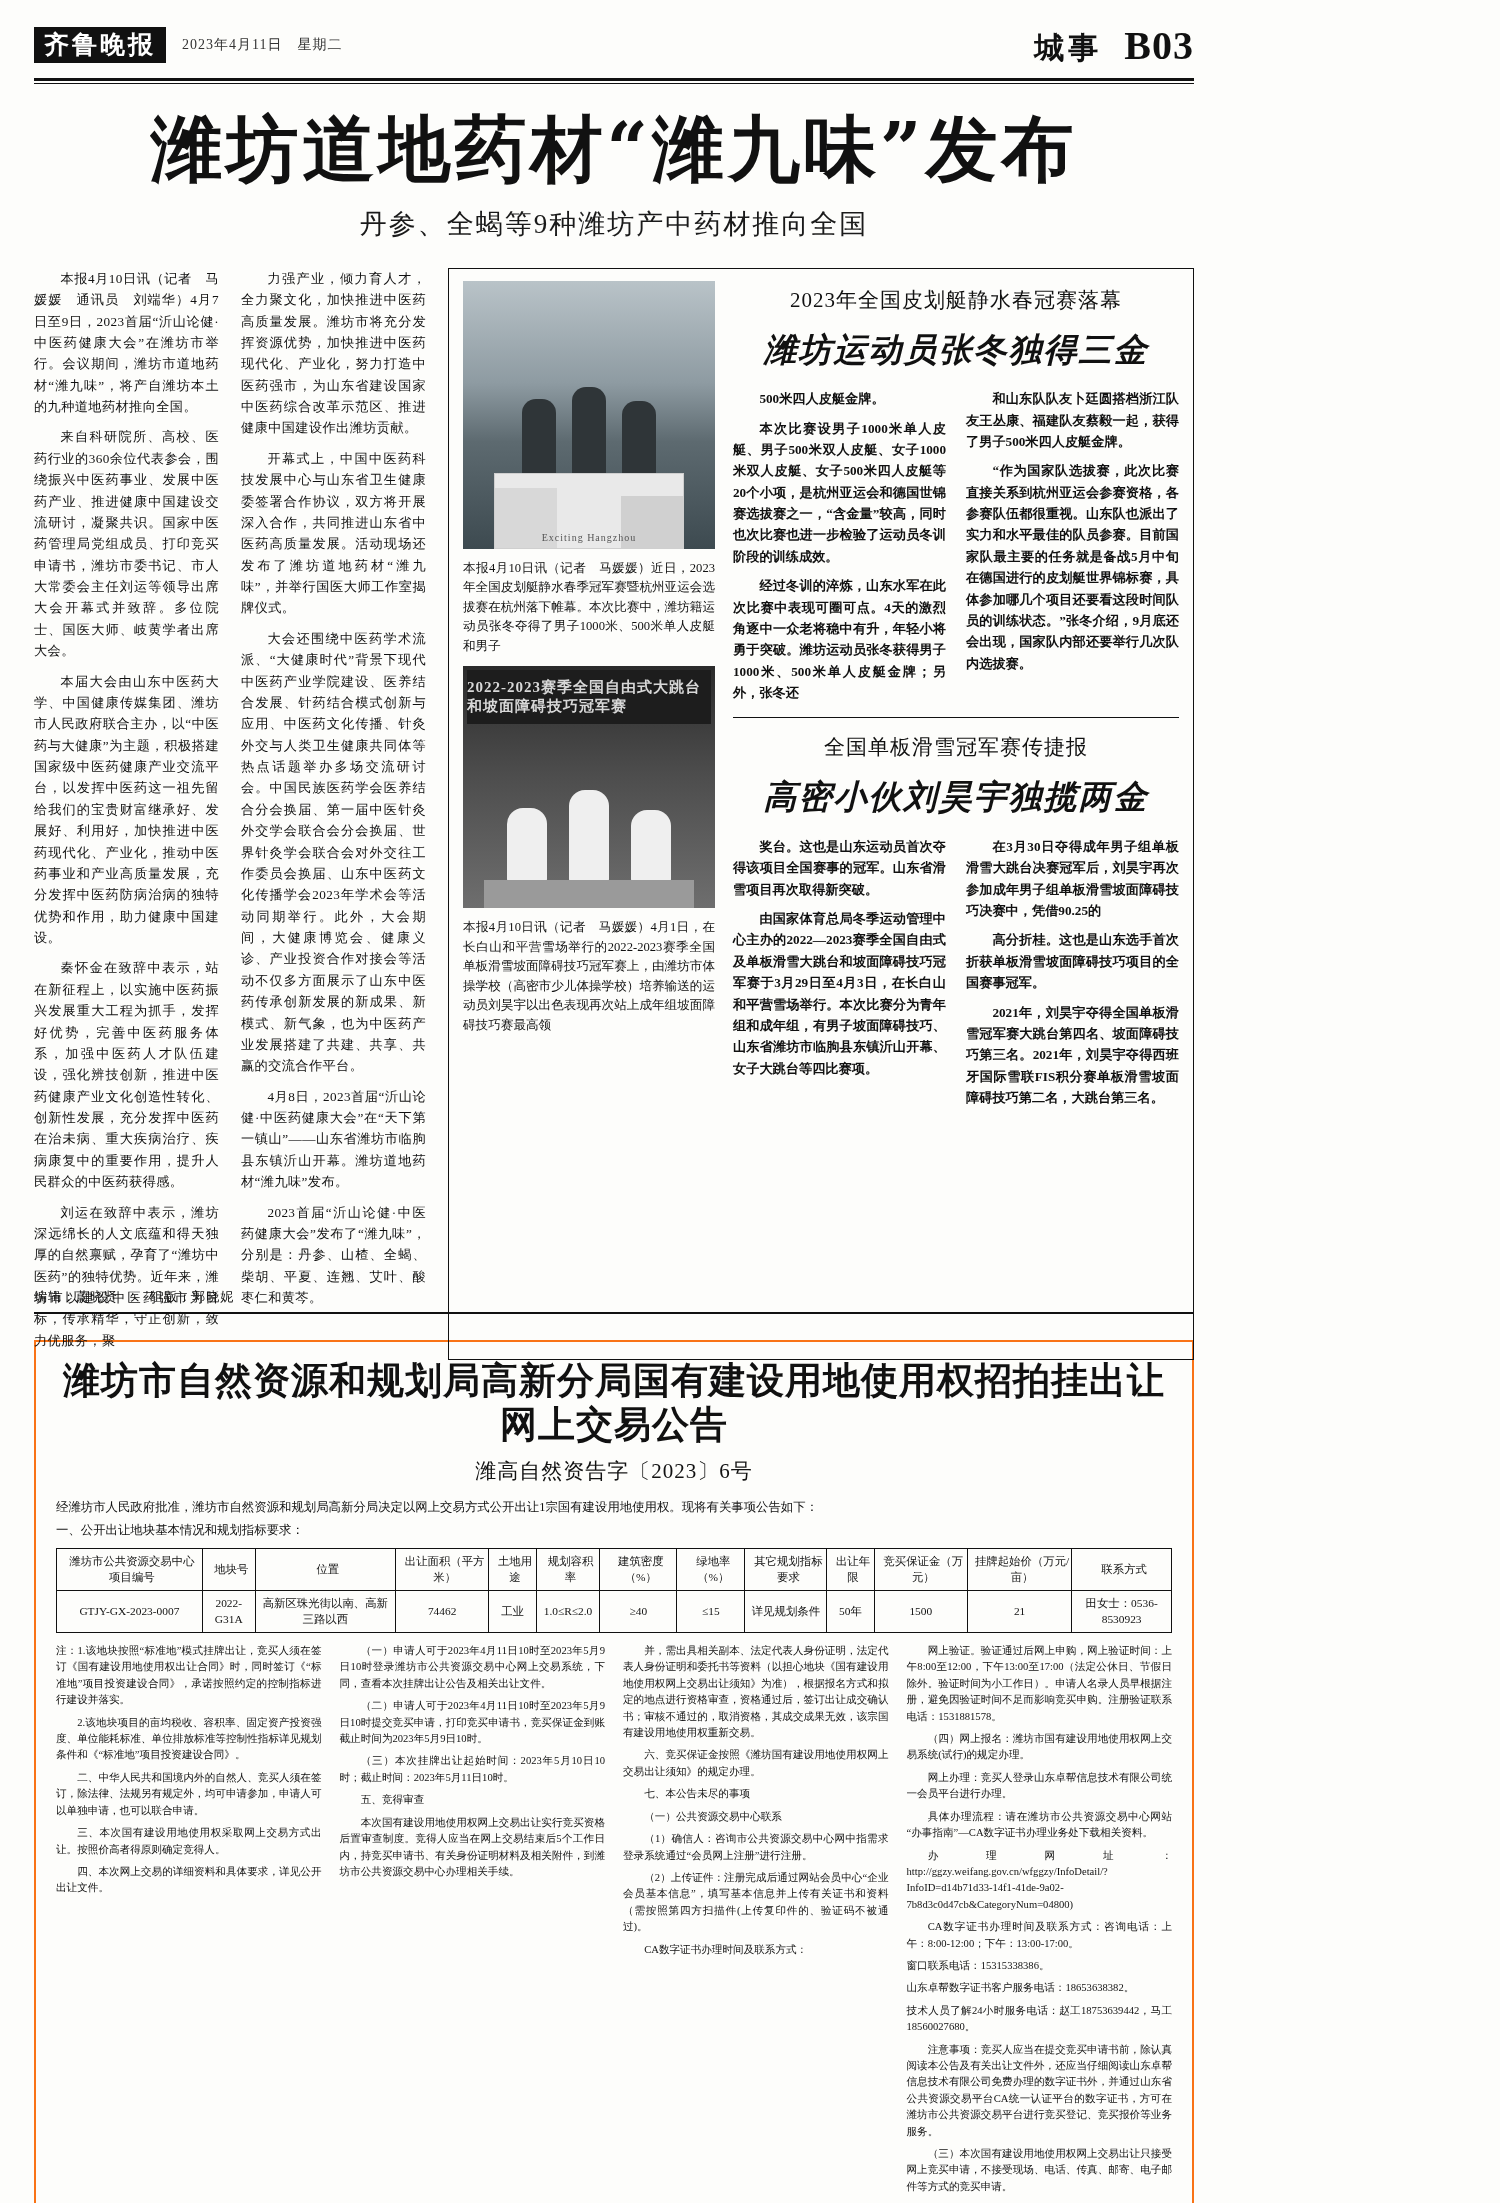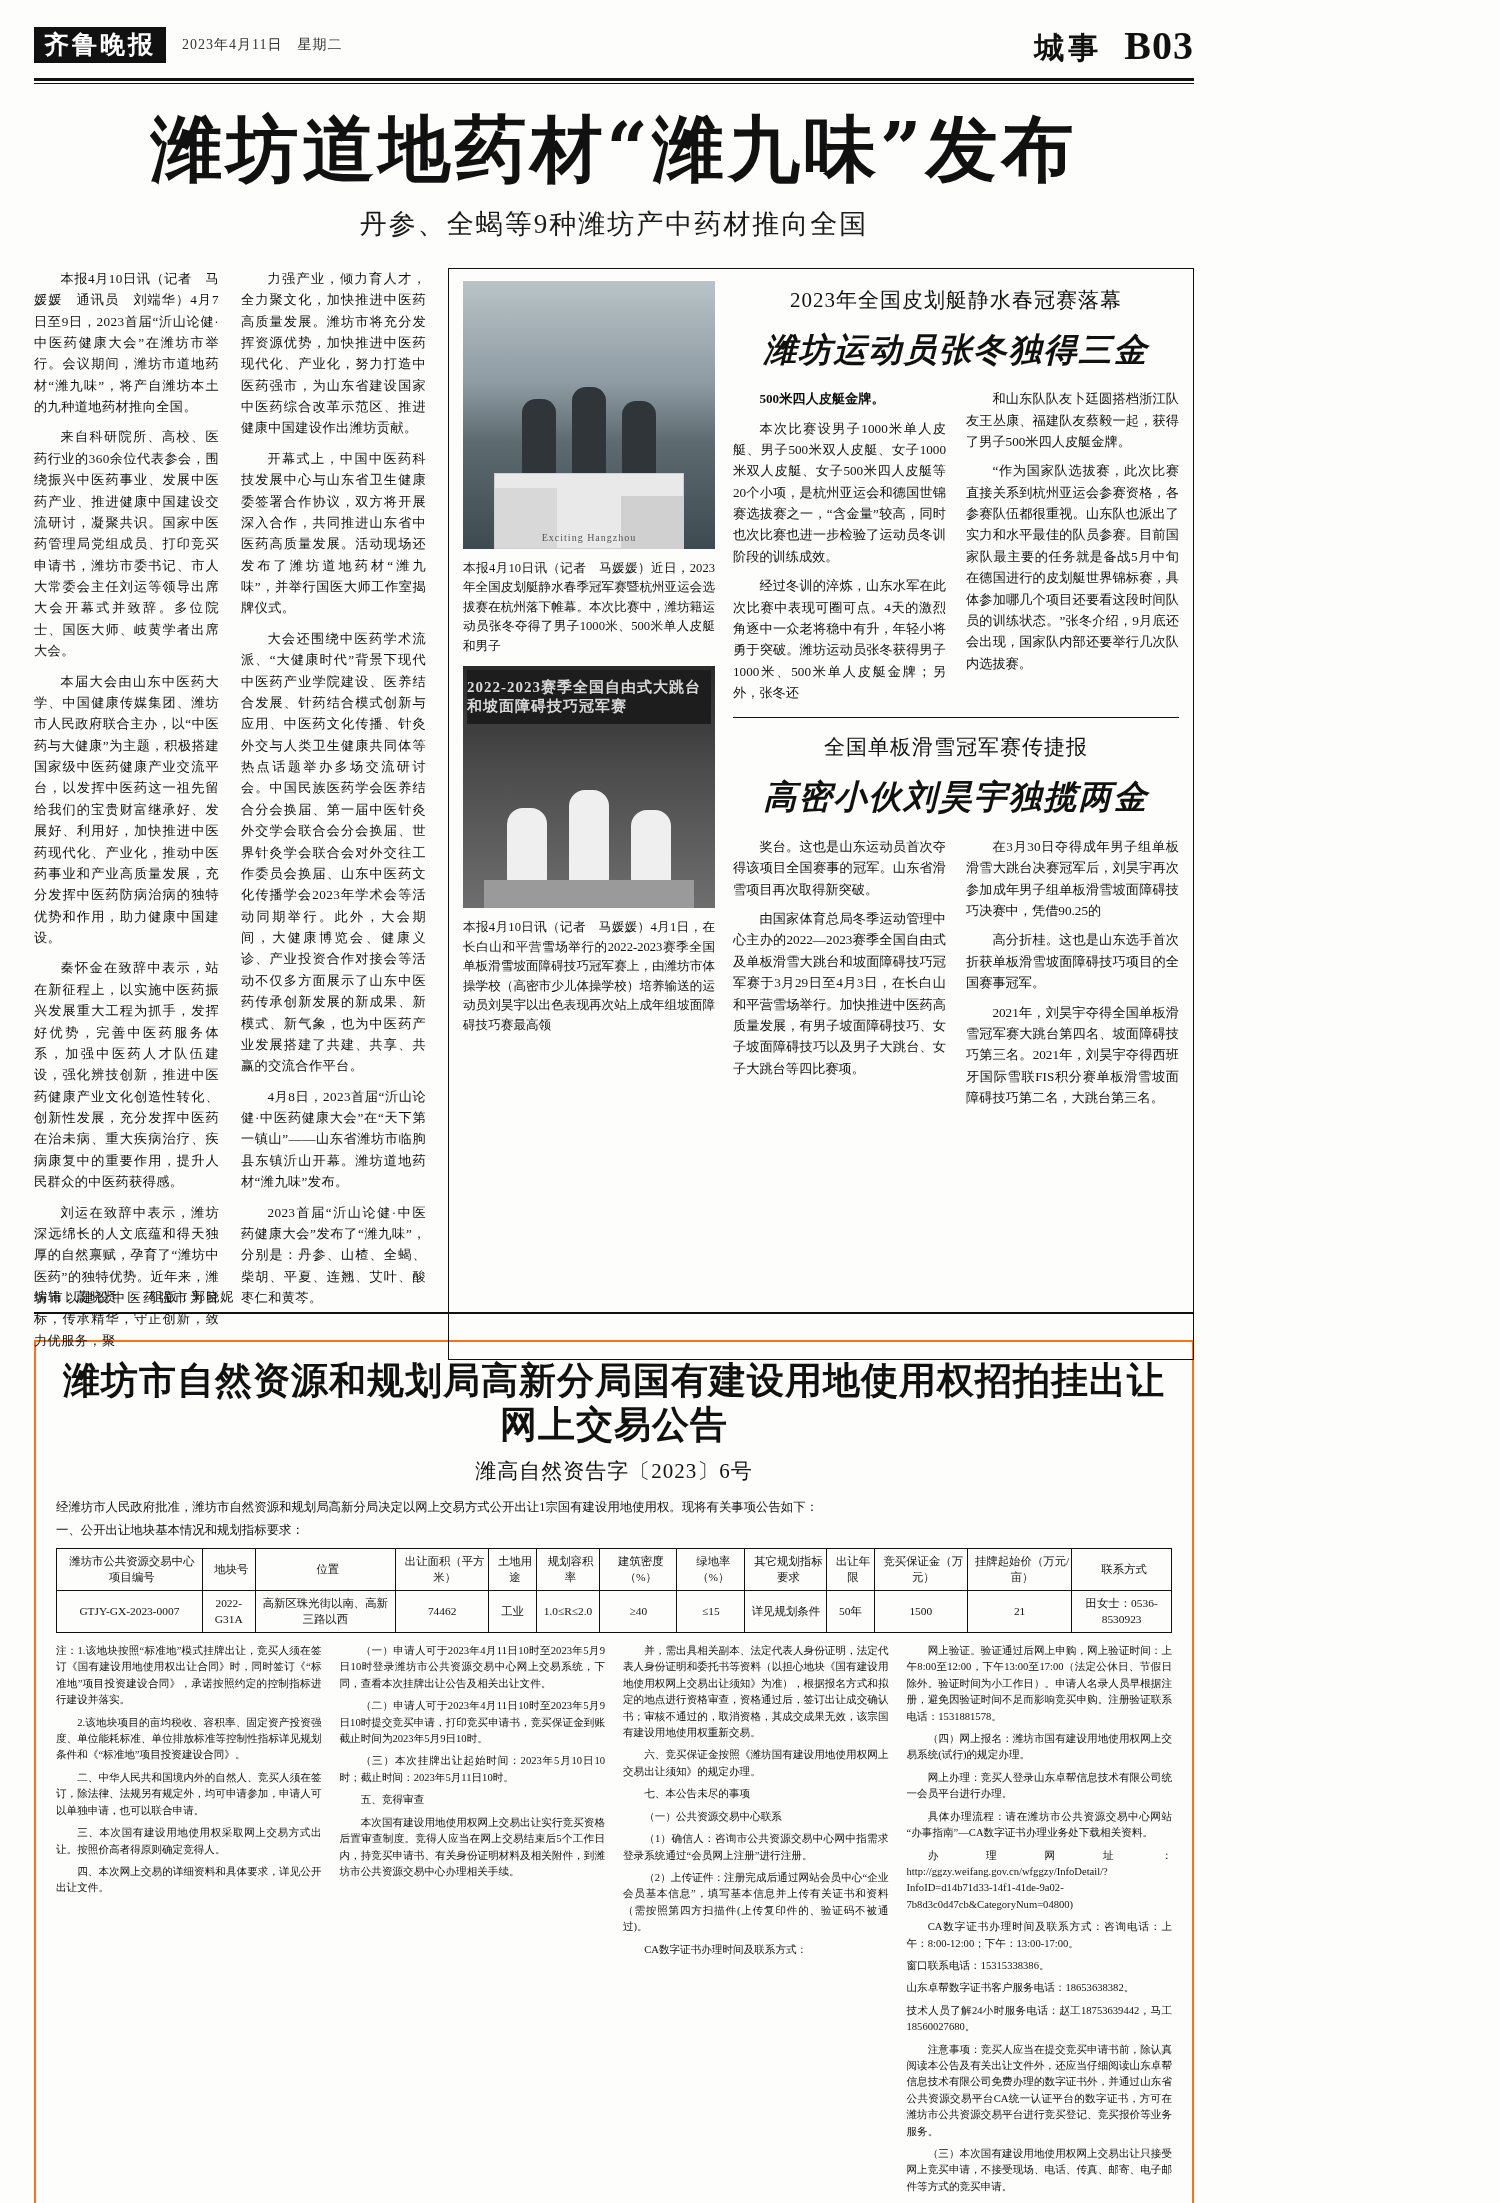--- a/index.html
+++ b/index.html
@@ -88,21 +88,21 @@
   .sfig.a{height:74px}.sfig.b{height:92px}.sfig.c{height:72px}
   .snowbase{position:absolute;left:50%;bottom:0;transform:translateX(-50%);width:210px;height:28px;background:#9a9a9a;}
 
   
   .rt{font-size:13.2px;line-height:1.62;text-align:justify;}
   .rt .kicker{text-align:center;font-size:21px;letter-spacing:1px;margin:2px 0 6px;}
   .rt .bigtitle{text-align:center;font-size:33px;font-weight:bold;letter-spacing:2px;margin-bottom:12px;
     font-family:"DejaVu Serif",serif;font-style:italic;}
   .rt .lead{font-weight:bold;margin:0 0 8px 0;}
   .two-col{column-count:2;column-gap:20px;}
-  .two-col p{margin:0 0 8px 0;text-indent:2em;}
+  .two-col p{margin:0 0 8px 0;text-indent:2em;font-weight:bold;}
   .hr-mid{border-top:1px solid #111;margin:14px 0 12px;}
 
   
   .editor-line{
     margin-top:10px;font-size:13px;letter-spacing:1px;padding-bottom:6px;
     border-bottom:2px solid #111;
   }
   .editor-line span{margin-right:28px;}
 
   
@@ -202,21 +202,21 @@
           <p>和山东队队友卜廷圆搭档浙江队友王丛康、福建队友蔡毅一起，获得了男子500米四人皮艇金牌。</p>
           <p>“作为国家队选拔赛，此次比赛直接关系到杭州亚运会参赛资格，各参赛队伍都很重视。山东队也派出了实力和水平最佳的队员参赛。目前国家队最主要的任务就是备战5月中旬在德国进行的皮划艇世界锦标赛，具体参加哪几个项目还要看这段时间队员的训练状态。”张冬介绍，9月底还会出现，国家队内部还要举行几次队内选拔赛。</p>
         </div>
 
         <div class="hr-mid"></div>
 
         <div class="kicker">全国单板滑雪冠军赛传捷报</div>
         <div class="bigtitle">高密小伙刘昊宇独揽两金</div>
         <div class="two-col">
           <p>奖台。这也是山东运动员首次夺得该项目全国赛事的冠军。山东省滑雪项目再次取得新突破。</p>
-          <p>由国家体育总局冬季运动管理中心主办的2022—2023赛季全国自由式及单板滑雪大跳台和坡面障碍技巧冠军赛于3月29日至4月3日，在长白山和平营雪场举行。加快推进中医药高质量发展，有男子坡面障碍技巧、女子坡面障碍技巧以及男子大跳台、女子大跳台等四比赛项。</p>
+          <p>由国家体育总局冬季运动管理中心主办的2022—2023赛季全国自由式及单板滑雪大跳台和坡面障碍技巧冠军赛于3月29日至4月3日，在长白山和平营雪场举行。本次比赛分为青年组和成年组，有男子坡面障碍技巧、山东省潍坊市临朐县东镇沂山开幕、女子大跳台等四比赛项。</p>
           <p>在3月30日夺得成年男子组单板滑雪大跳台决赛冠军后，刘昊宇再次参加成年男子组单板滑雪坡面障碍技巧决赛中，凭借90.25的</p>
           <p>高分折桂。这也是山东选手首次折获单板滑雪坡面障碍技巧项目的全国赛事冠军。</p>
           <p>2021年，刘昊宇夺得全国单板滑雪冠军赛大跳台第四名、坡面障碍技巧第三名。2021年，刘昊宇夺得西班牙国际雪联FIS积分赛单板滑雪坡面障碍技巧第二名，大跳台第三名。</p>
         </div>
       </div>
 
     </div>
   </div>
 
   <div class="editor-line">

